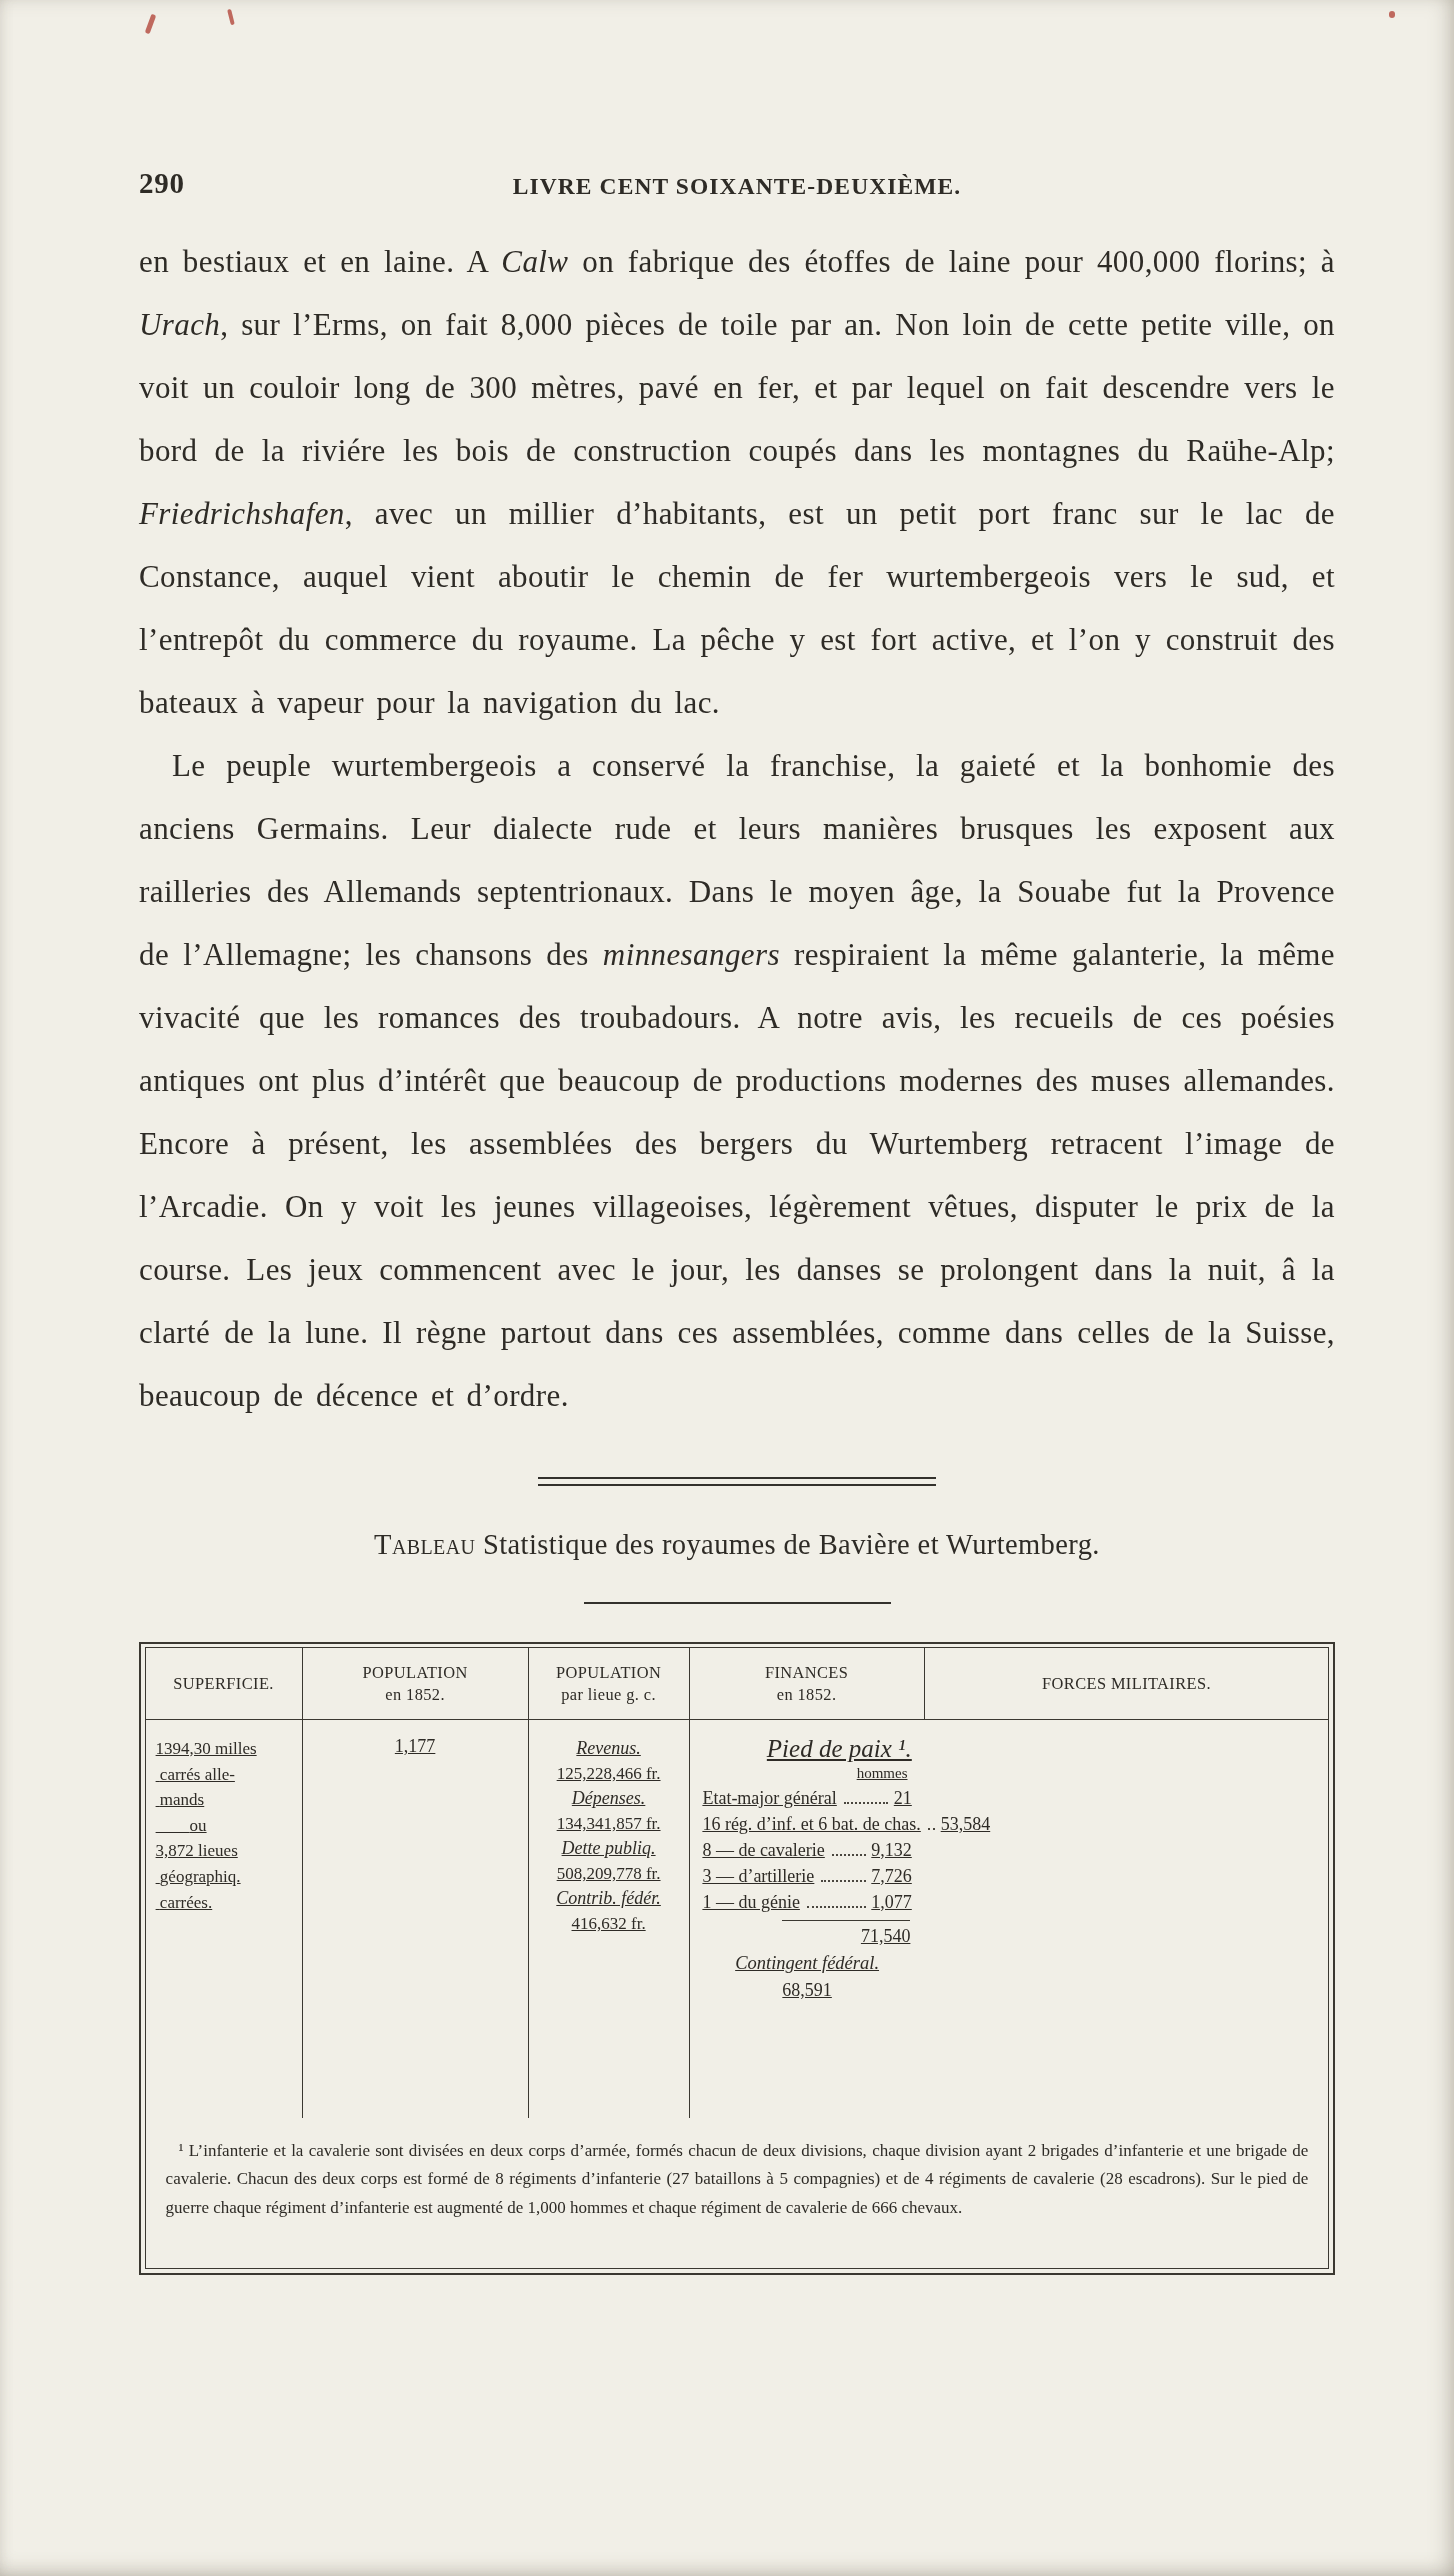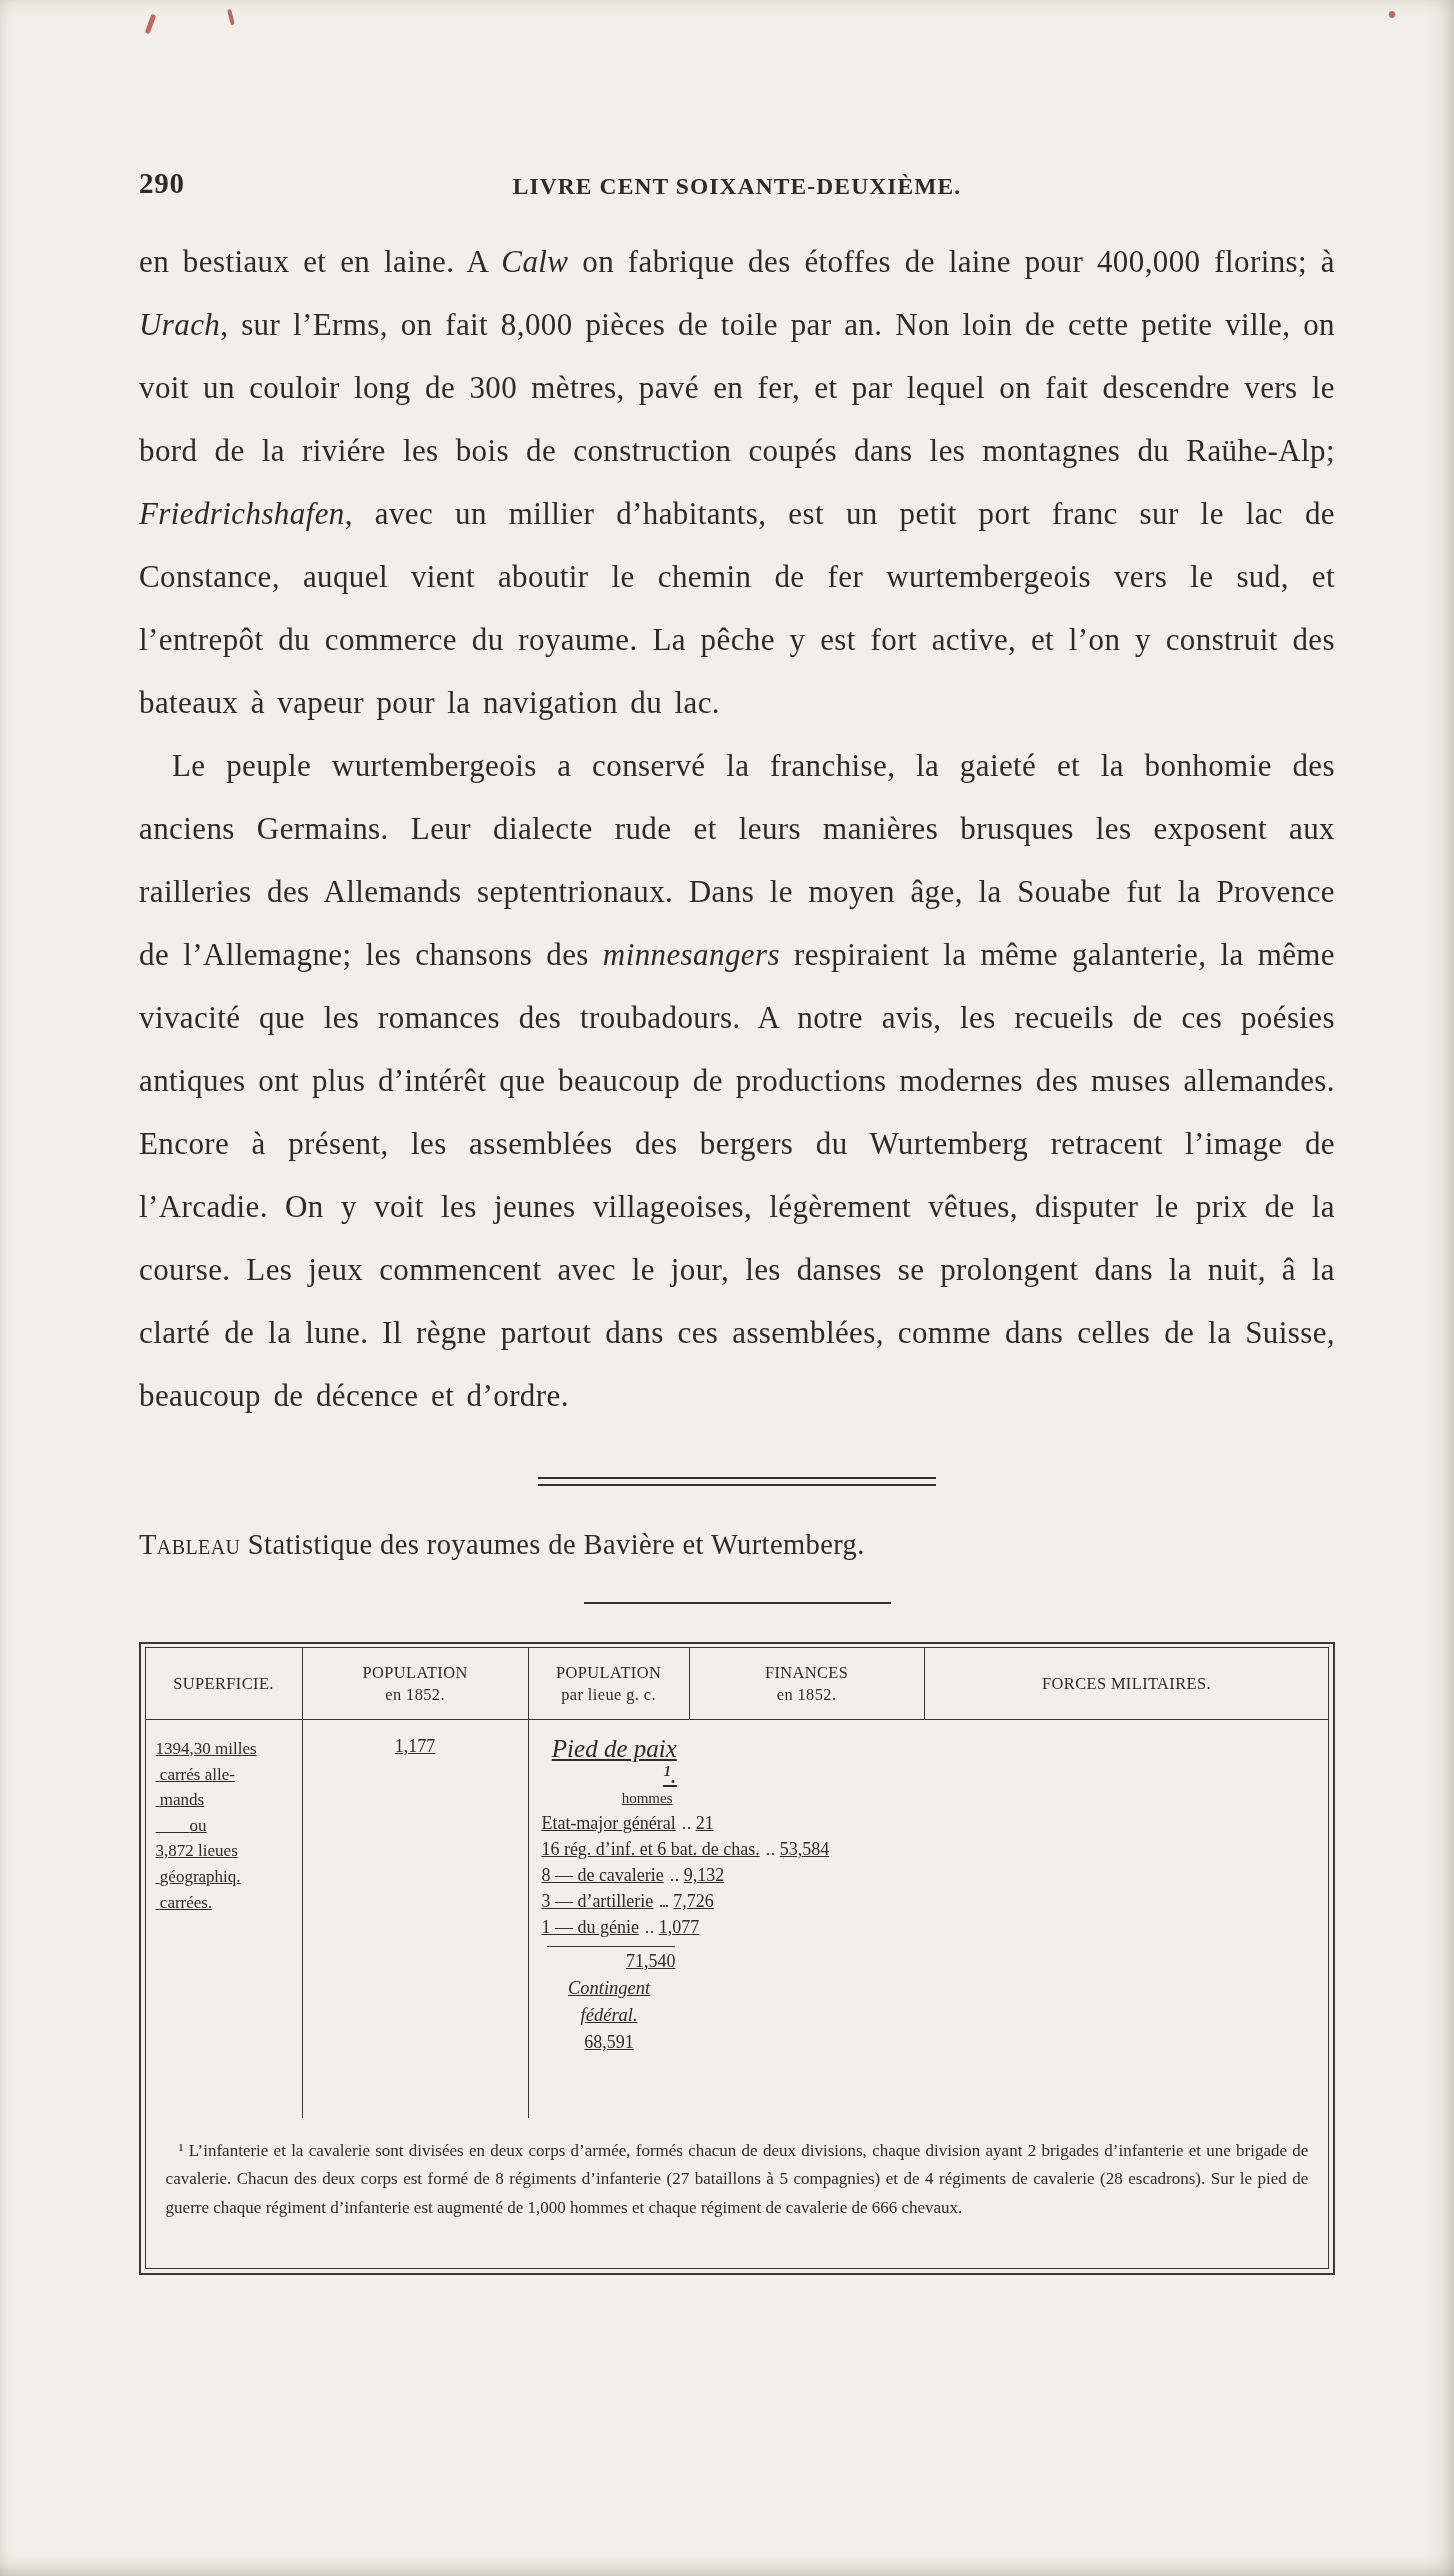--- a/index.html
+++ b/index.html
@@ -46,21 +46,21 @@
   }
   .para { margin: 0; }
   .para.indent { text-indent: 33px; }
   em { font-style: italic; }
 
   .rule-double {
     margin: 50px auto 0; width: 398px; height: 9.2px;
     border-top: 2.8px solid #33312c; border-bottom: 2.1px solid #33312c;
     box-sizing: border-box;
   }
-  .caption { margin: 43px 0 0; font-size: 28.5px; letter-spacing: 0.4px; }
+  .caption { margin: 43px 0 0; text-align: center; font-size: 28.5px; letter-spacing: 0.4px; }
   .caption .lead { font-variant: small-caps; }
   .rule-single { margin: 41px auto 0; width: 307px; border-top: 2.1px solid #33312c; }
   .table-title { margin-top: 44px; text-align: center; font-size: 20.6px; letter-spacing: 1.1px; }
 
   .table-wrap { margin-top: 38px; border: 2.1px solid #3b3831; padding: 3.6px; }
   .table-inner { border: 1.4px solid #3b3831; }
 
   .t-header {
     display: grid;
     grid-template-columns: 157px 226px 161px 235px 1fr;
@@ -172,20 +172,30 @@
  carrés alle-
  mands
         ou
 3,872 lieues
  géographiq.
  carrées.</div>
 
 
         <div class="cell-density vline">1,177</div>
 
+        <div class="cell-finances vline">
+          <div class="fin-label">Revenus.</div>
+          <div class="fin-val">125,228,466 fr.</div>
+          <div class="fin-label">Dépenses.</div>
+          <div class="fin-val">134,341,857 fr.</div>
+          <div class="fin-label">Dette publiq.</div>
+          <div class="fin-val">508,209,778 fr.</div>
+          <div class="fin-label">Contrib. fédér.</div>
+          <div class="fin-val">416,632 fr.</div>
+        </div>
 
         <div class="cell-forces">
           <div class="forces-title">Pied de paix ¹.</div>
           <div class="forces-unit">hommes</div>
 
           <div class="f-row">
             <span class="f-label">Etat-major général</span>
             <span class="leader"></span>
             <span class="f-val">21</span>
           </div>

